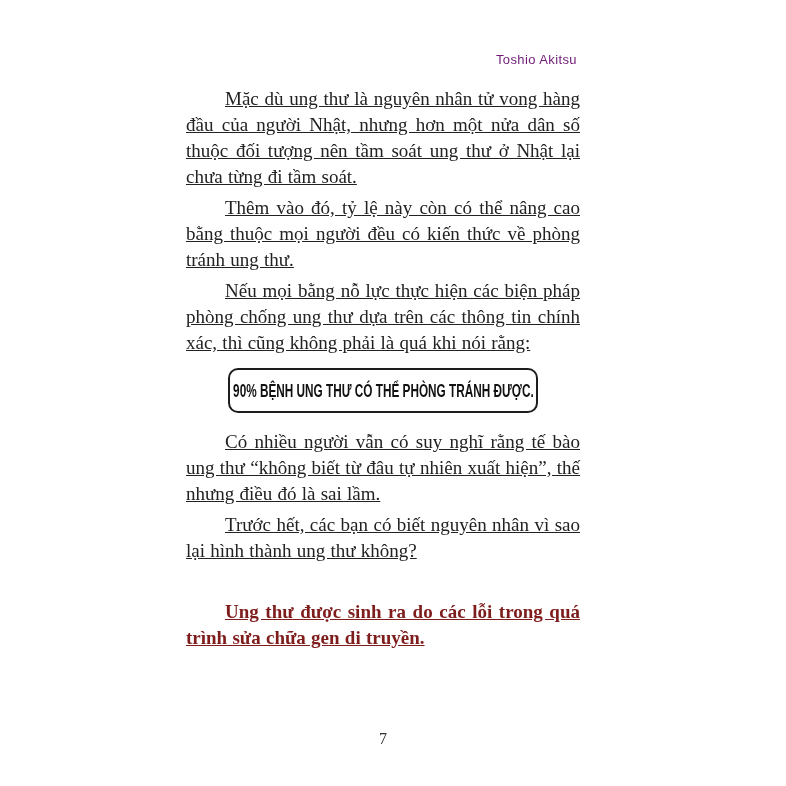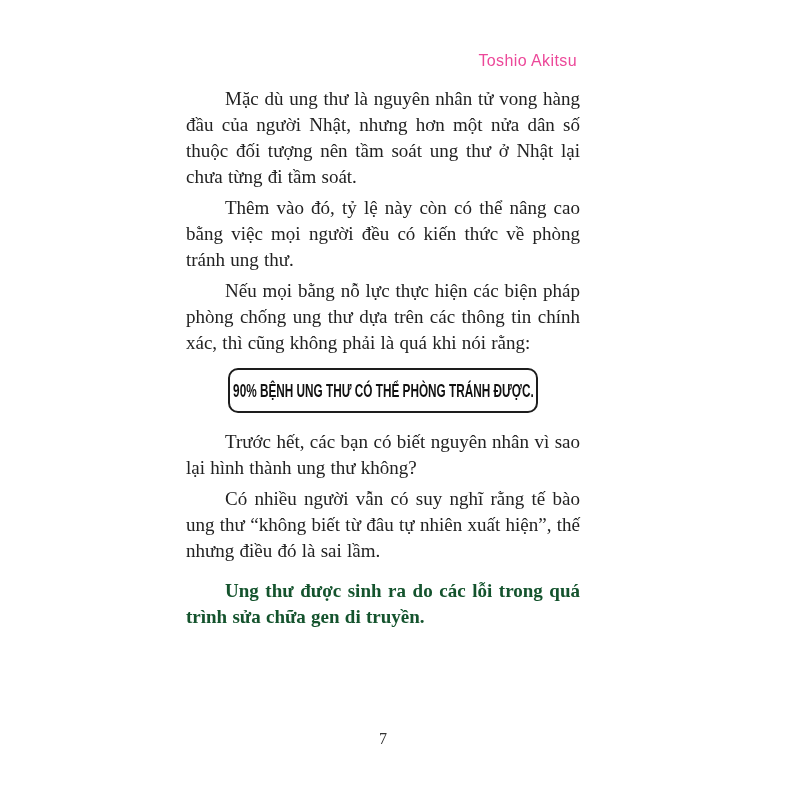--- a/index.html
+++ b/index.html
@@ -14,37 +14,38 @@
     background: #ffffff;
     font-family: "Liberation Serif", "DejaVu Serif", serif;
     color: #222222;
     overflow: hidden;
   }
   .author {
     position: absolute;
     top: 52px;
     right: 209px;
     font-family: "Liberation Sans", "DejaVu Sans", sans-serif;
-    font-size: 16px;
+    font-size: 13px;
     letter-spacing: 0.4px;
-    color: #ec4899;
+    color: #701a75;
   }
   .content {
     position: absolute;
     left: 186px;
     top: 86px;
     width: 394px;
   }
   .para {
     margin: 0 0 5px 0;
     font-size: 19px;
     line-height: 26px;
     text-align: justify;
     text-indent: 39px;
     word-spacing: 0.5px;
+    text-decoration: underline;
   }
   .callout {
     box-sizing: border-box;
     margin: 12px auto 16px auto;
     width: 310px;
     height: 45px;
     border: 2px solid #1d1d1d;
     border-radius: 10px;
     background: #ffffff;
     display: flex;
@@ -56,22 +57,22 @@
     font-weight: bold;
     font-size: 19px;
     color: #111111;
     white-space: nowrap;
     display: inline-block;
     transform: scaleX(0.62);
     transform-origin: 50% 50%;
   }
   .emphasis {
     font-weight: bold;
-    margin-top: 14px;
-    color: #14532d;
+    margin-top: 35px;
+    color: #7f1d1d;
   }
   .page-number {
     position: absolute;
     top: 730px;
     left: 186px;
     width: 394px;
     text-align: center;
     font-size: 16px;
     color: #333333;
   }
@@ -81,31 +82,31 @@
 
 <div class="page">
 
   <div class="author">Toshio Akitsu</div>
 
   <main class="content">
 
     <p class="para">Mặc dù ung thư là nguyên nhân tử vong hàng đầu của người Nhật, nhưng hơn một nửa dân số thuộc đối tượng nên tầm soát ung thư ở Nhật lại chưa từng đi tầm soát.</p>
 
 
-    <p class="para">Thêm vào đó, tỷ lệ này còn có thể nâng cao bằng việc mọi người đều có kiến thức về phòng tránh ung thư.</p>
+    <p class="para">Thêm vào đó, tỷ lệ này còn có thể nâng cao bằng thuộc mọi người đều có kiến thức về phòng tránh ung thư.</p>
 
     <p class="para">Nếu mọi bằng nỗ lực thực hiện các biện pháp phòng chống ung thư dựa trên các thông tin chính xác, thì cũng không phải là quá khi nói rằng:</p>
 
     <div class="callout">
       <span class="callout-text">90% BỆNH UNG THƯ CÓ THỂ PHÒNG TRÁNH ĐƯỢC.</span>
     </div>
 
+    <p class="para">Có nhiều người vẫn có suy nghĩ rằng tế bào ung thư “không biết từ đâu tự nhiên xuất hiện”, thế nhưng điều đó là sai lầm.</p>
+
     <p class="para">Trước hết, các bạn có biết nguyên nhân vì sao lại hình thành ung thư không?</p>
-
-    <p class="para">Có nhiều người vẫn có suy nghĩ rằng tế bào ung thư “không biết từ đâu tự nhiên xuất hiện”, thế nhưng điều đó là sai lầm.</p>
 
     <p class="para emphasis">Ung thư được sinh ra do các lỗi trong quá trình sửa chữa gen di truyền.</p>
 
   </main>
 
   <div class="page-number">7</div>
 
 </div>
 
 </body></html>

